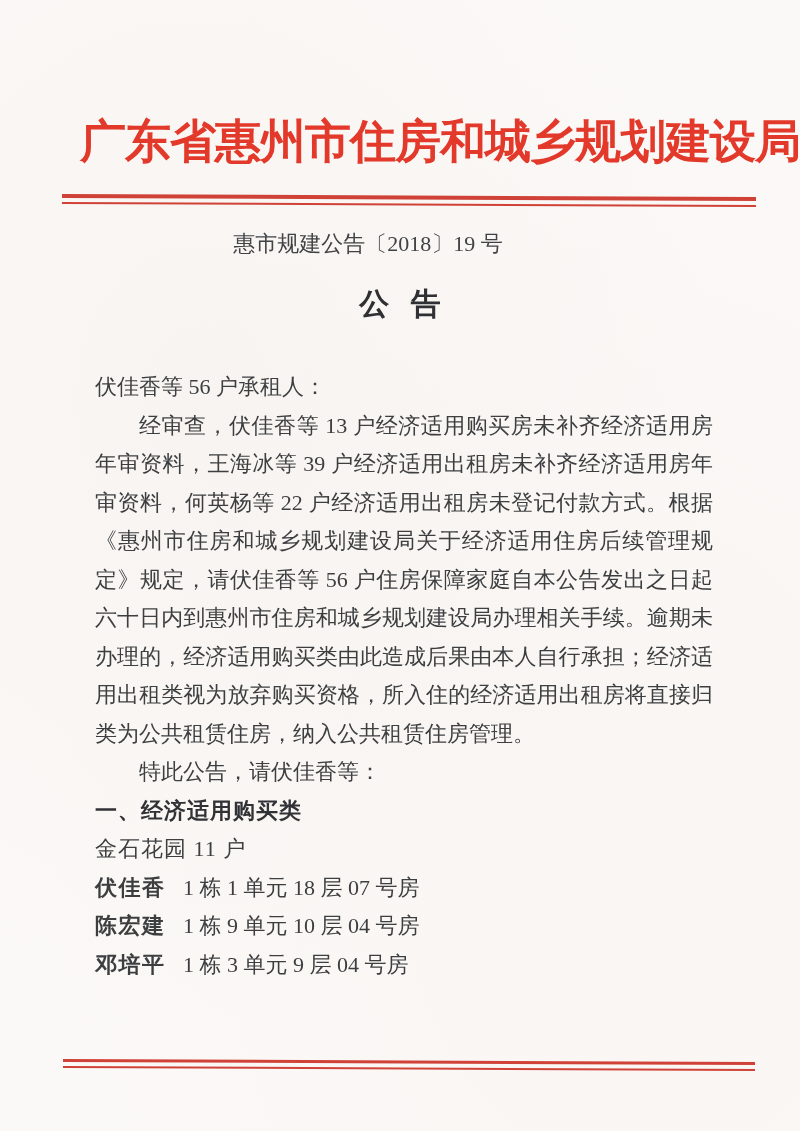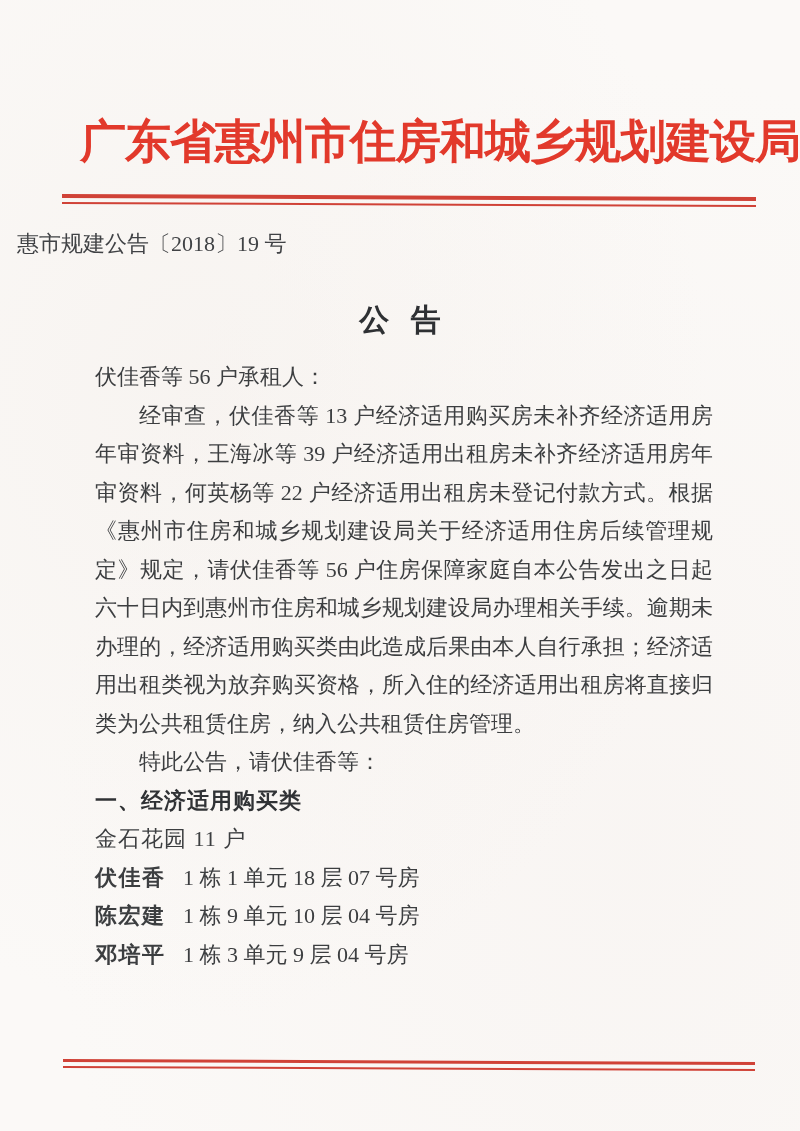--- a/index.html
+++ b/index.html
@@ -37,37 +37,36 @@
     width: 694px;
     transform: rotate(0.25deg);
     transform-origin: left center;
   }
   .rule { width: 100%; background: var(--rule-red, #d04237); }
   .rule.thick { height: 4px; }
   .rule.thin  { height: 2px; margin-top: 4px; }
   .doc-number {
     margin-top: 26px;
     padding-right: 64px;
-    text-align: left;
+    text-align: center;
     font-size: 22px;
     line-height: 28px;
     color: #404245;
-    margin-left: 17px;
   }
   .notice-title {
-    margin: 44px 0 0 0;
+    margin: 28px 0 0 0;
     text-align: center;
     font-size: 30px;
     line-height: 36px;
     font-weight: 600;
     word-spacing: 14px;
     color: #2e3033;
   }
   .body {
-    margin-top: 20px;
+    margin-top: 46px;
     padding: 0 87px 0 95px;
     font-size: 22px;
     line-height: 38.5px;
   }
   .body p { margin: 0; }
   .salutation { text-align: left; }
   .para {
     text-indent: 2em;
     text-align: justify;
   }

